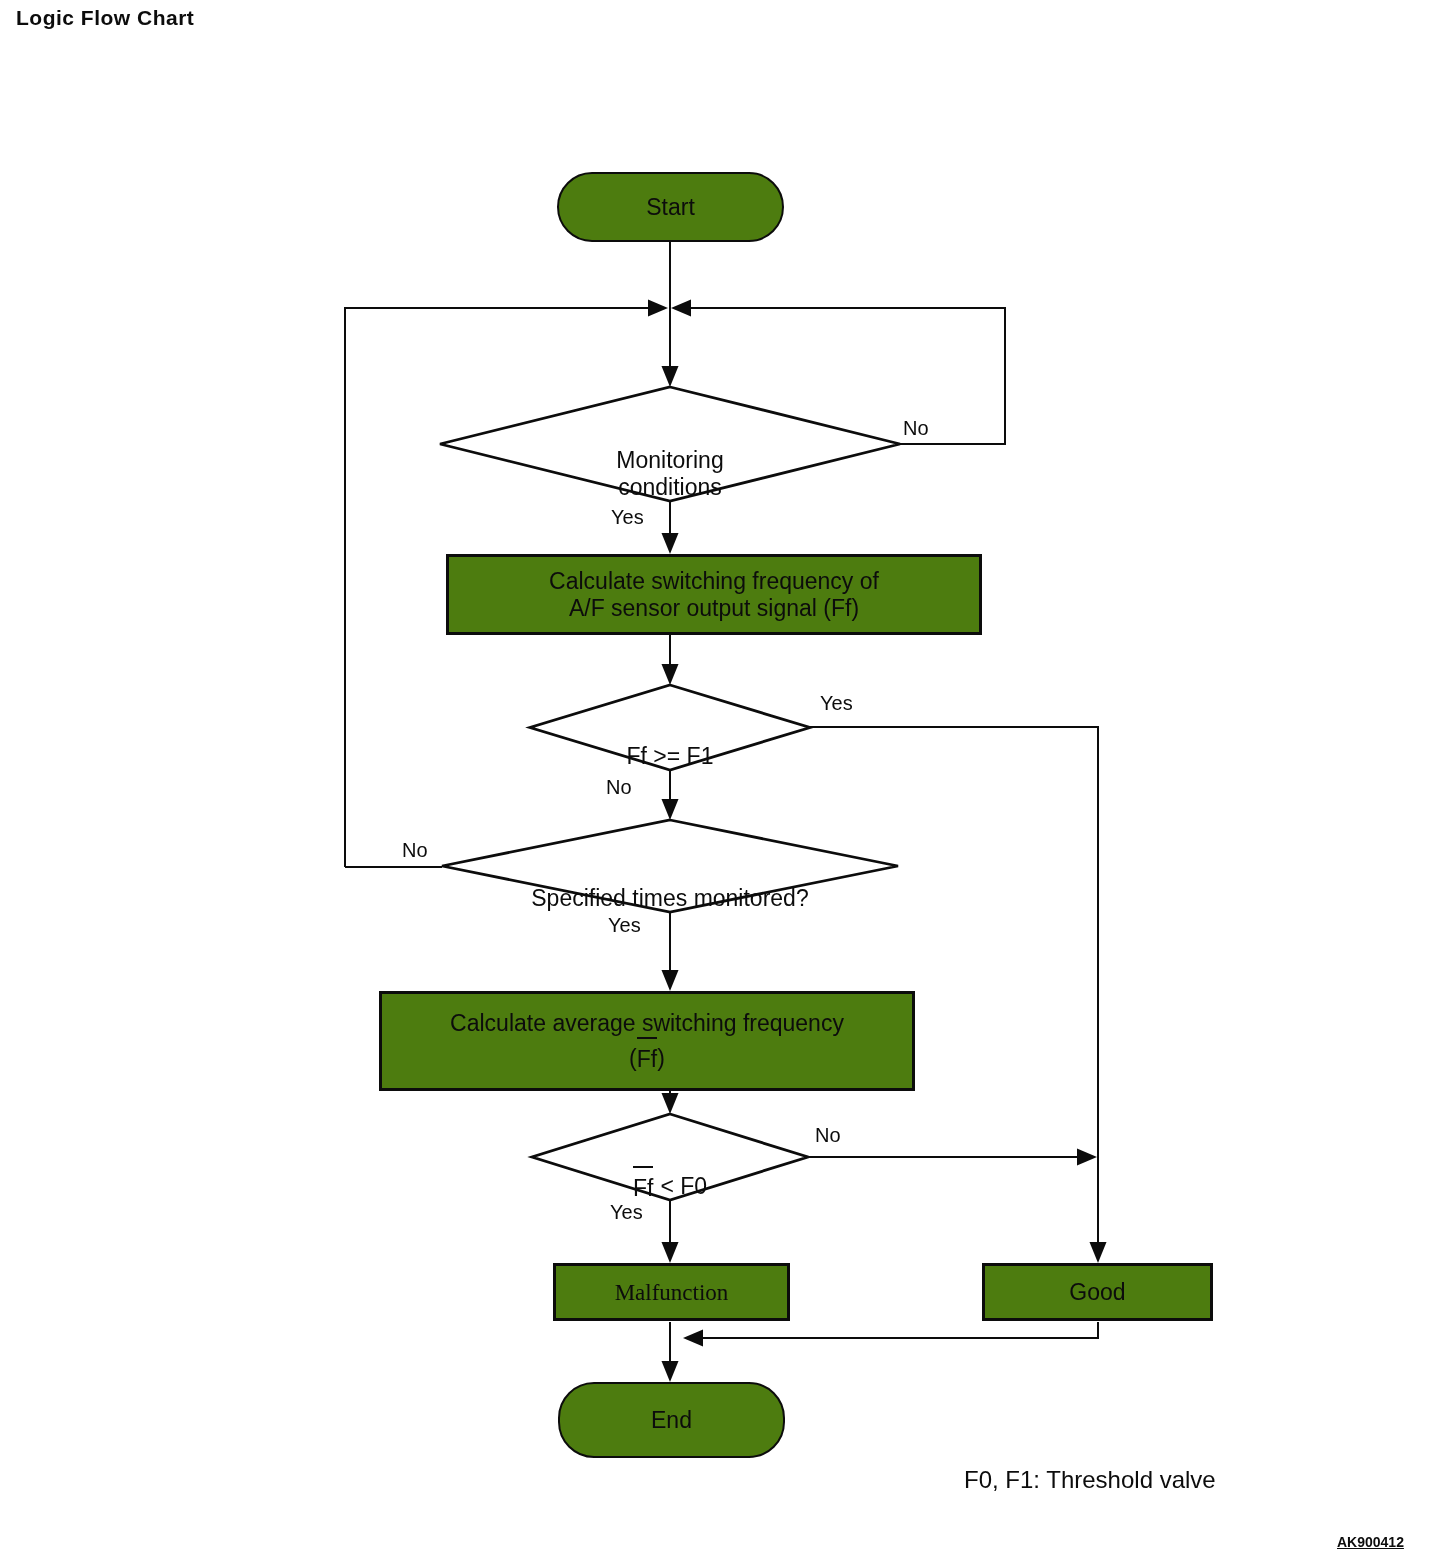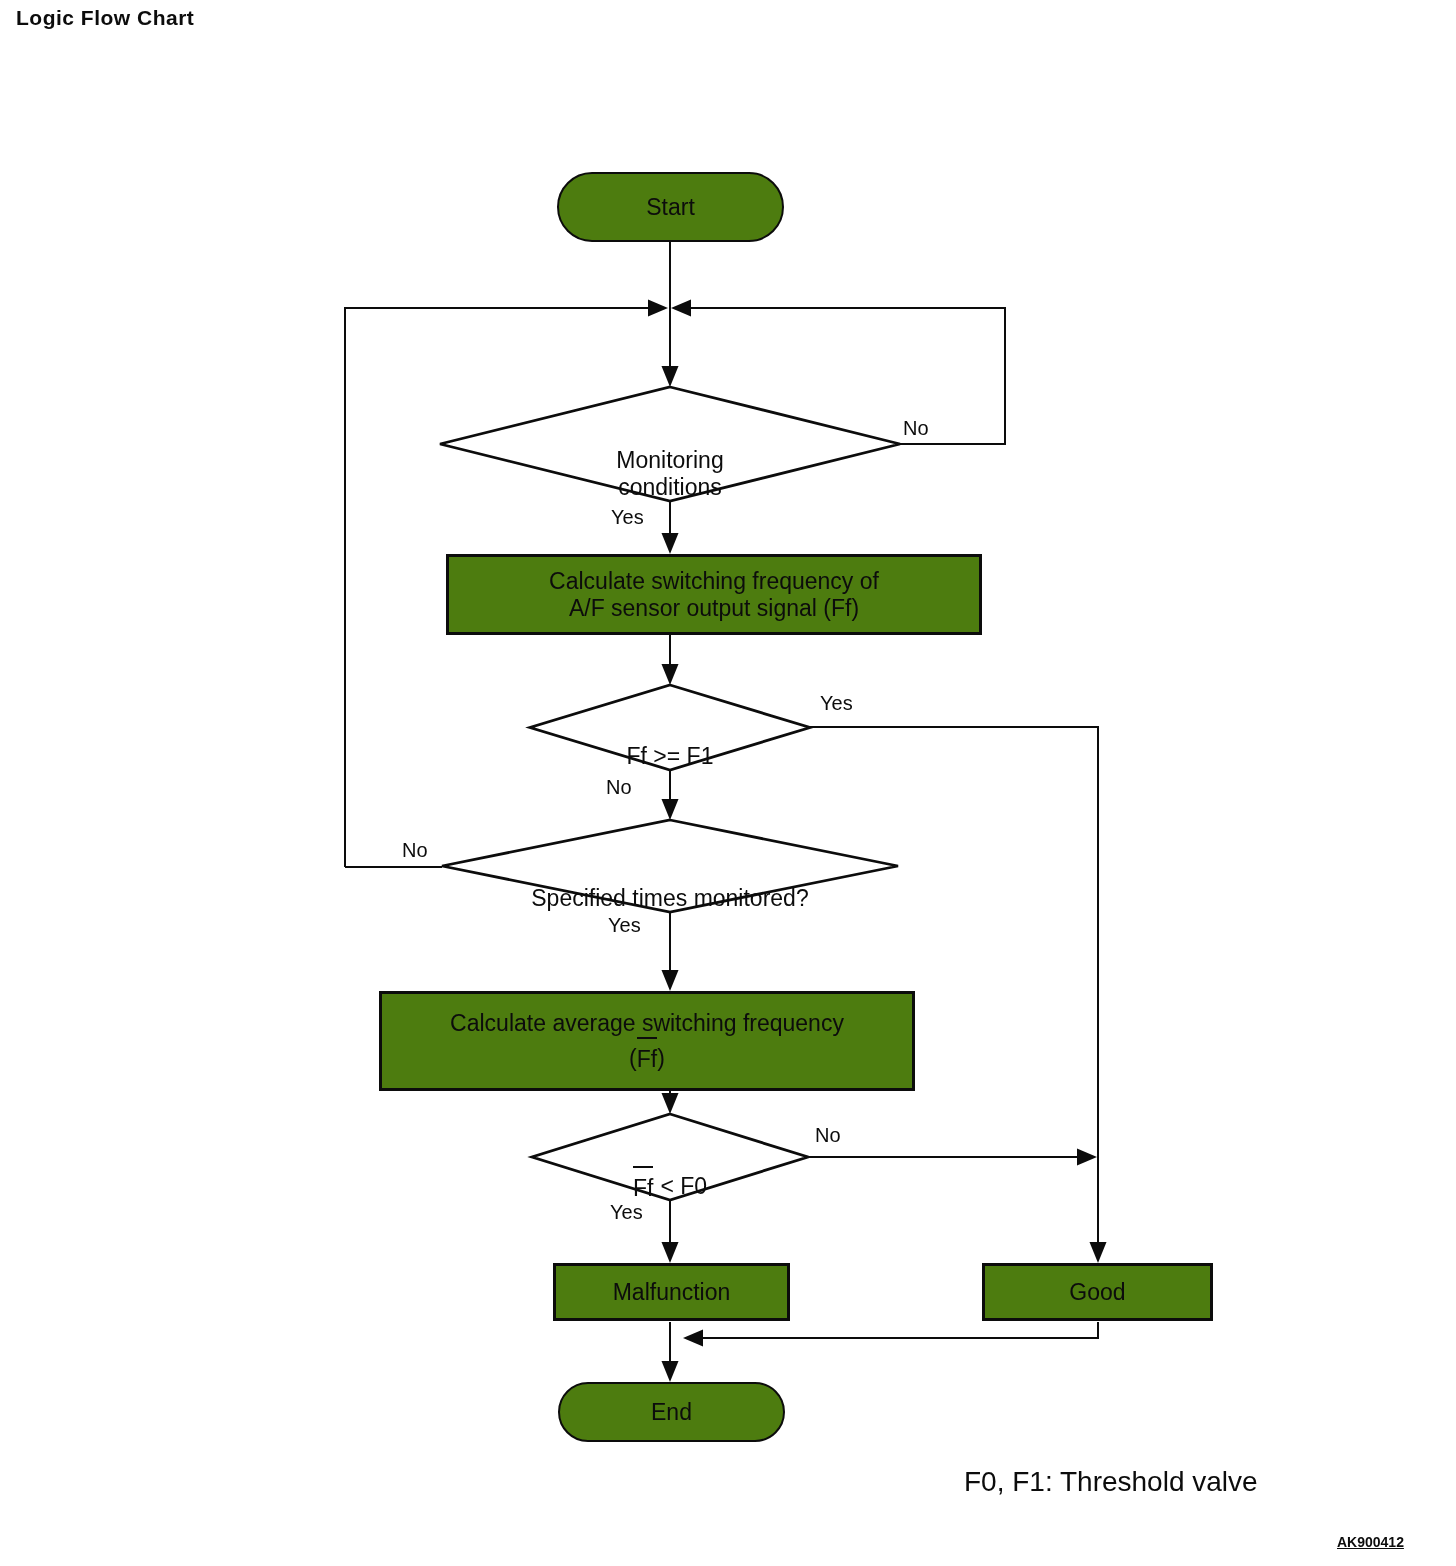--- a/index.html
+++ b/index.html
@@ -11,21 +11,21 @@
   .node{ position:absolute; display:flex; align-items:center; justify-content:center;
          text-align:center; font-size:23px; line-height:27px; background:#4d7c0f; }
   .terminator{ border:2.5px solid var(--ink); border-radius:36px; }
   .rect{ border:3px solid var(--ink); }
   .dlabel{ position:absolute; display:flex; flex-direction:column; align-items:center;
            justify-content:flex-end; text-align:center; font-size:23px; line-height:27px; }
   .elabel{ position:absolute; font-size:20px; line-height:25px; }
   .ovl{ display:inline-block; border-top:2.5px solid currentColor; padding-top:8px; line-height:1.05; }
   .gap-left{ margin-left:7px; }
   .row{ display:flex; align-items:flex-end; justify-content:center; }
-  .footnote{ position:absolute; left:964px; top:1466px; font-size:28px; }
+  .footnote{ position:absolute; left:964px; top:1466px; font-size:24px; }
   .figure-code{ position:absolute; left:1337px; top:1534px; font-size:14px; font-weight:bold;text-decoration:underline; }
 </style>
 </head>
 <body>
 
 <div class="canvas">
 
   <div class="page-title">Logic Flow Chart</div>
 
   <svg class="wires" viewBox="0 0 1456 1566" xmlns="http://www.w3.org/2000/svg">
@@ -82,29 +82,29 @@
     <div>
       <div>Calculate average switching frequency</div>
       <div class="row">
           <span>(</span>
           <span class="ovl">Ff</span>
           <span>)</span>
         </div>
     </div>
   </div>
 
-  <div class="node rect" style="left:553px; top:1263px; width:237px; height:58px;">
+  <div class="node rect" style="left:553px; top:1263px; width:237px; height:58px;font-family:Liberation Serif, serif;">
     <span>Malfunction</span>
   </div>
 
   <div class="node rect" style="left:982px; top:1263px; width:231px; height:58px;">
     <span>Good</span>
   </div>
 
-  <div class="node terminator" style="left:558px; top:1382px; width:227px; height:60px;">
+  <div class="node terminator" style="left:558px; top:1382px; width:227px; height:76px;">
     <span>End</span>
   </div>
 
   <div class="dlabel" style="left:440px; top:387px; width:460px; height:114px;">
     <div>Monitoring</div>
     <div>conditions</div>
   </div>
 
   <div class="dlabel" style="left:530px; top:685px; width:280px; height:85px;">
     <div>Ff &gt;= F1</div>

